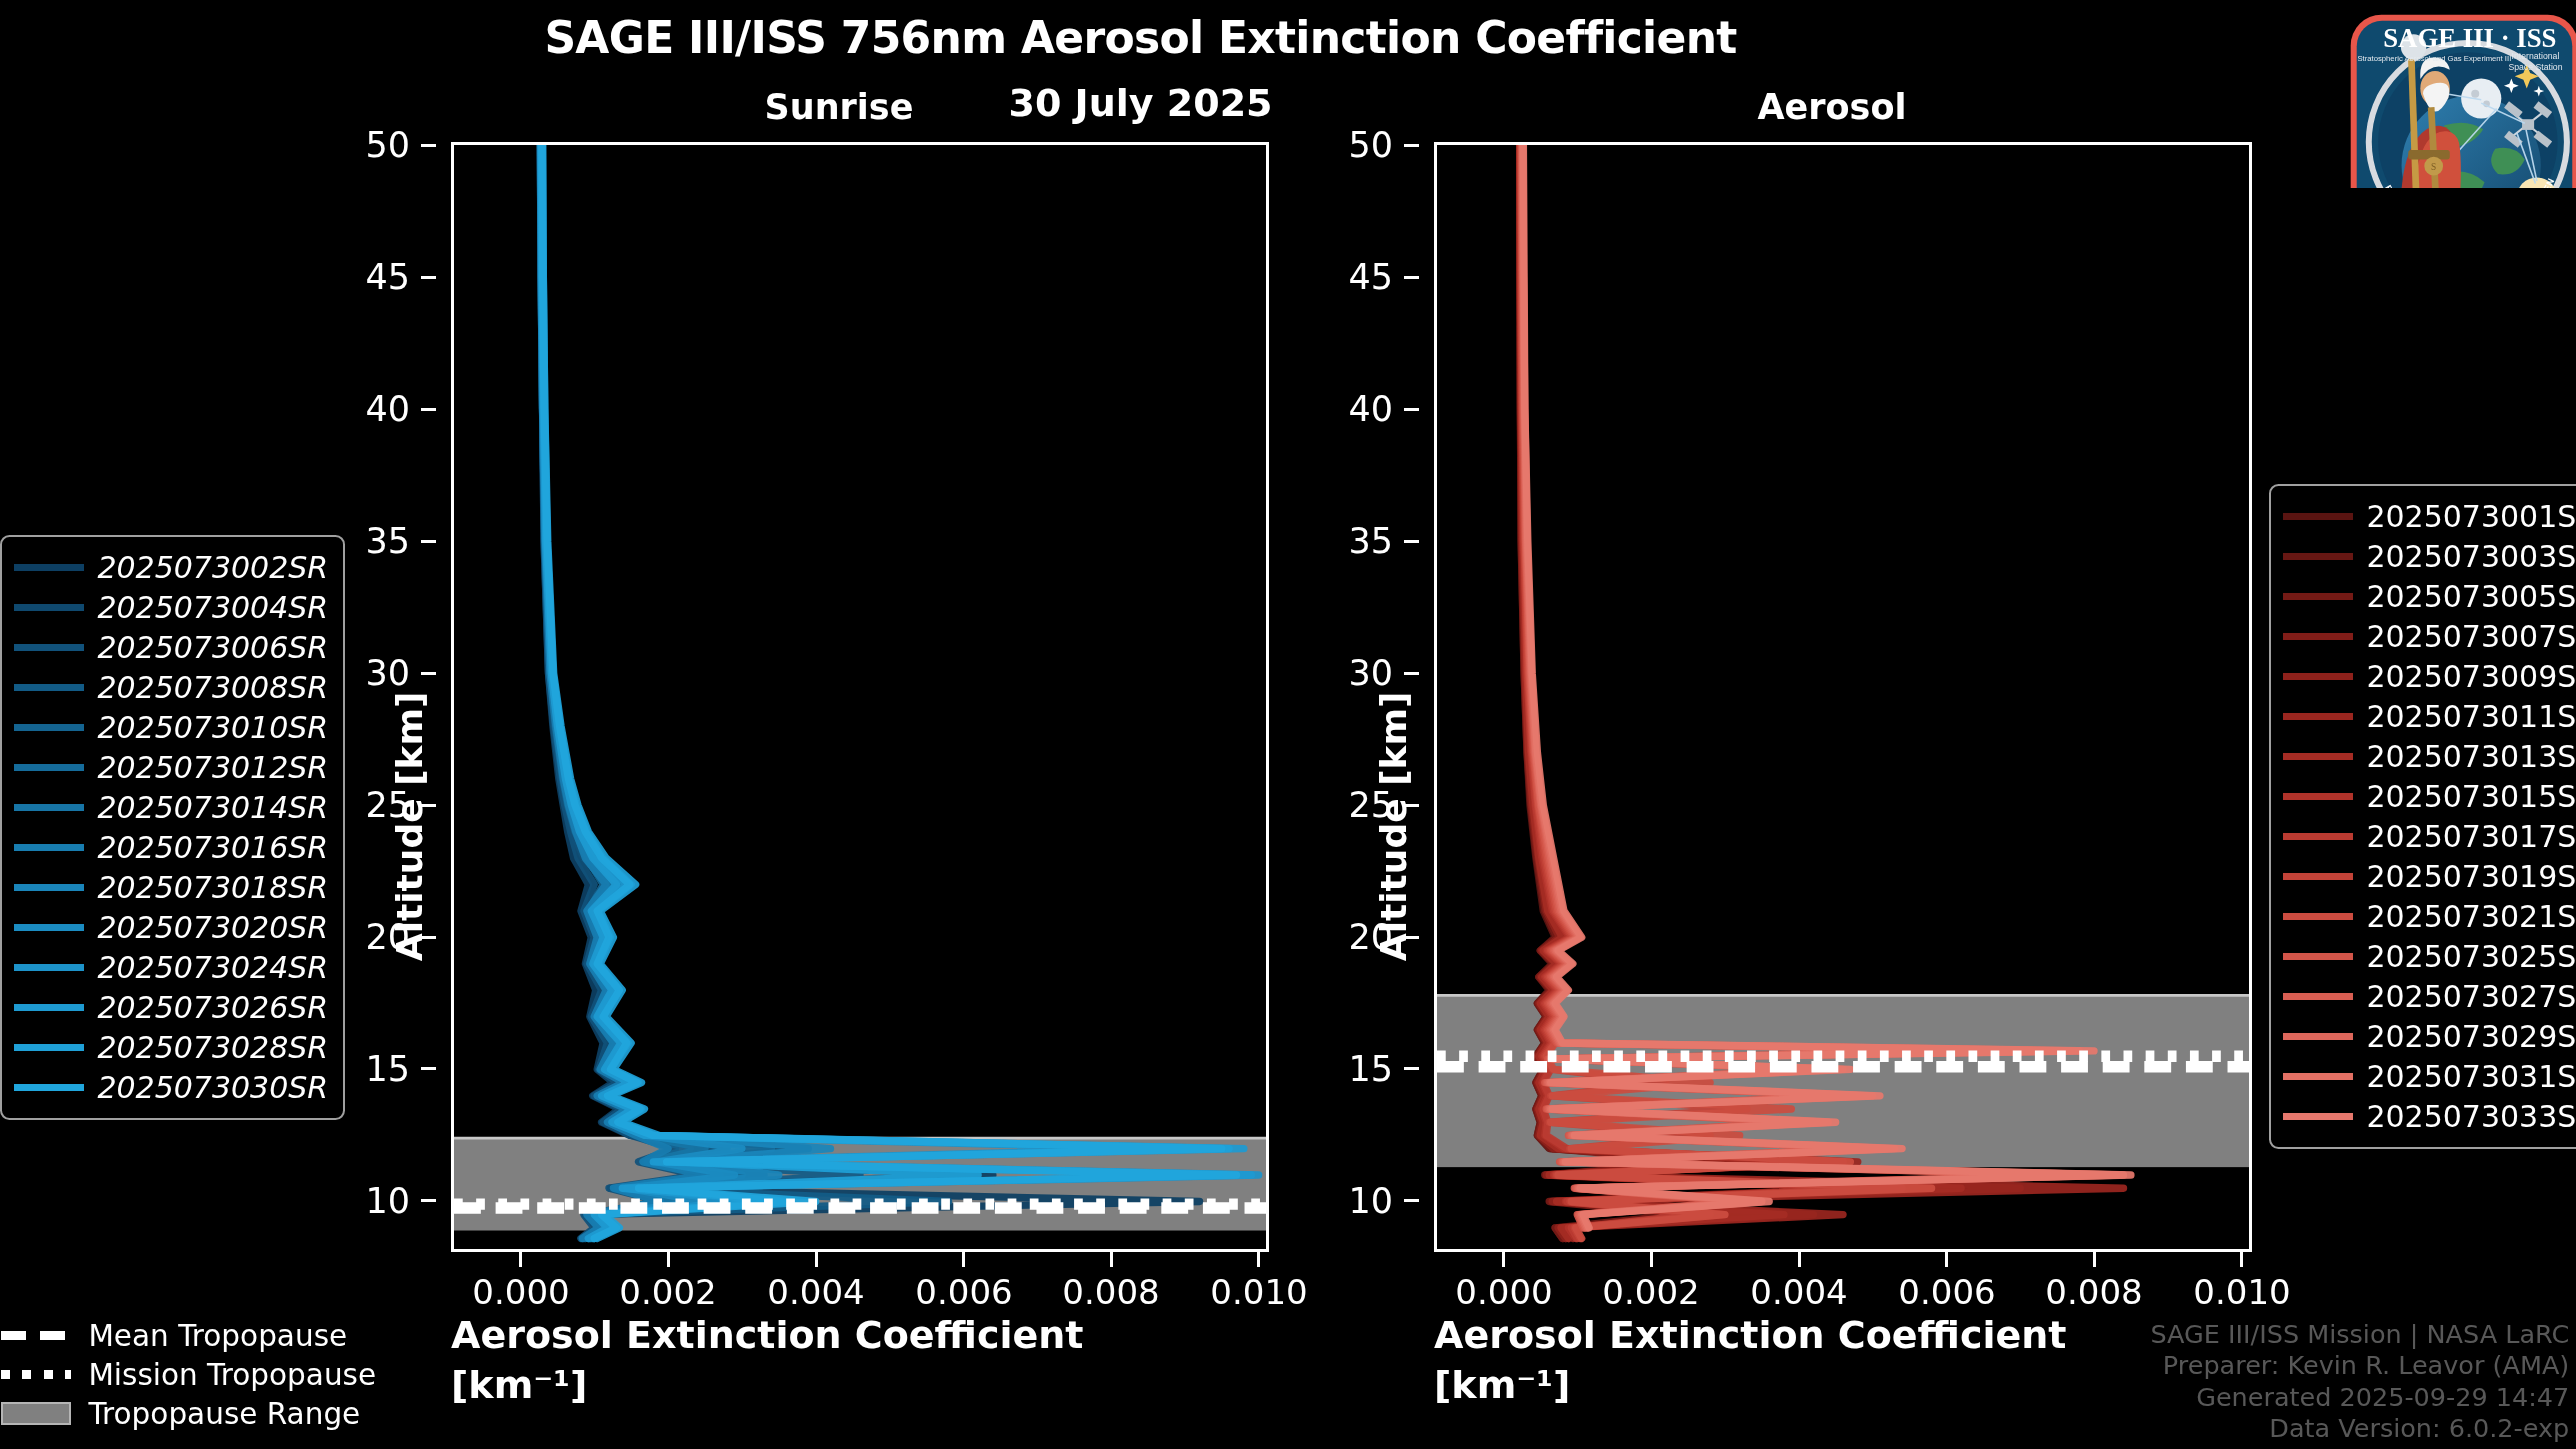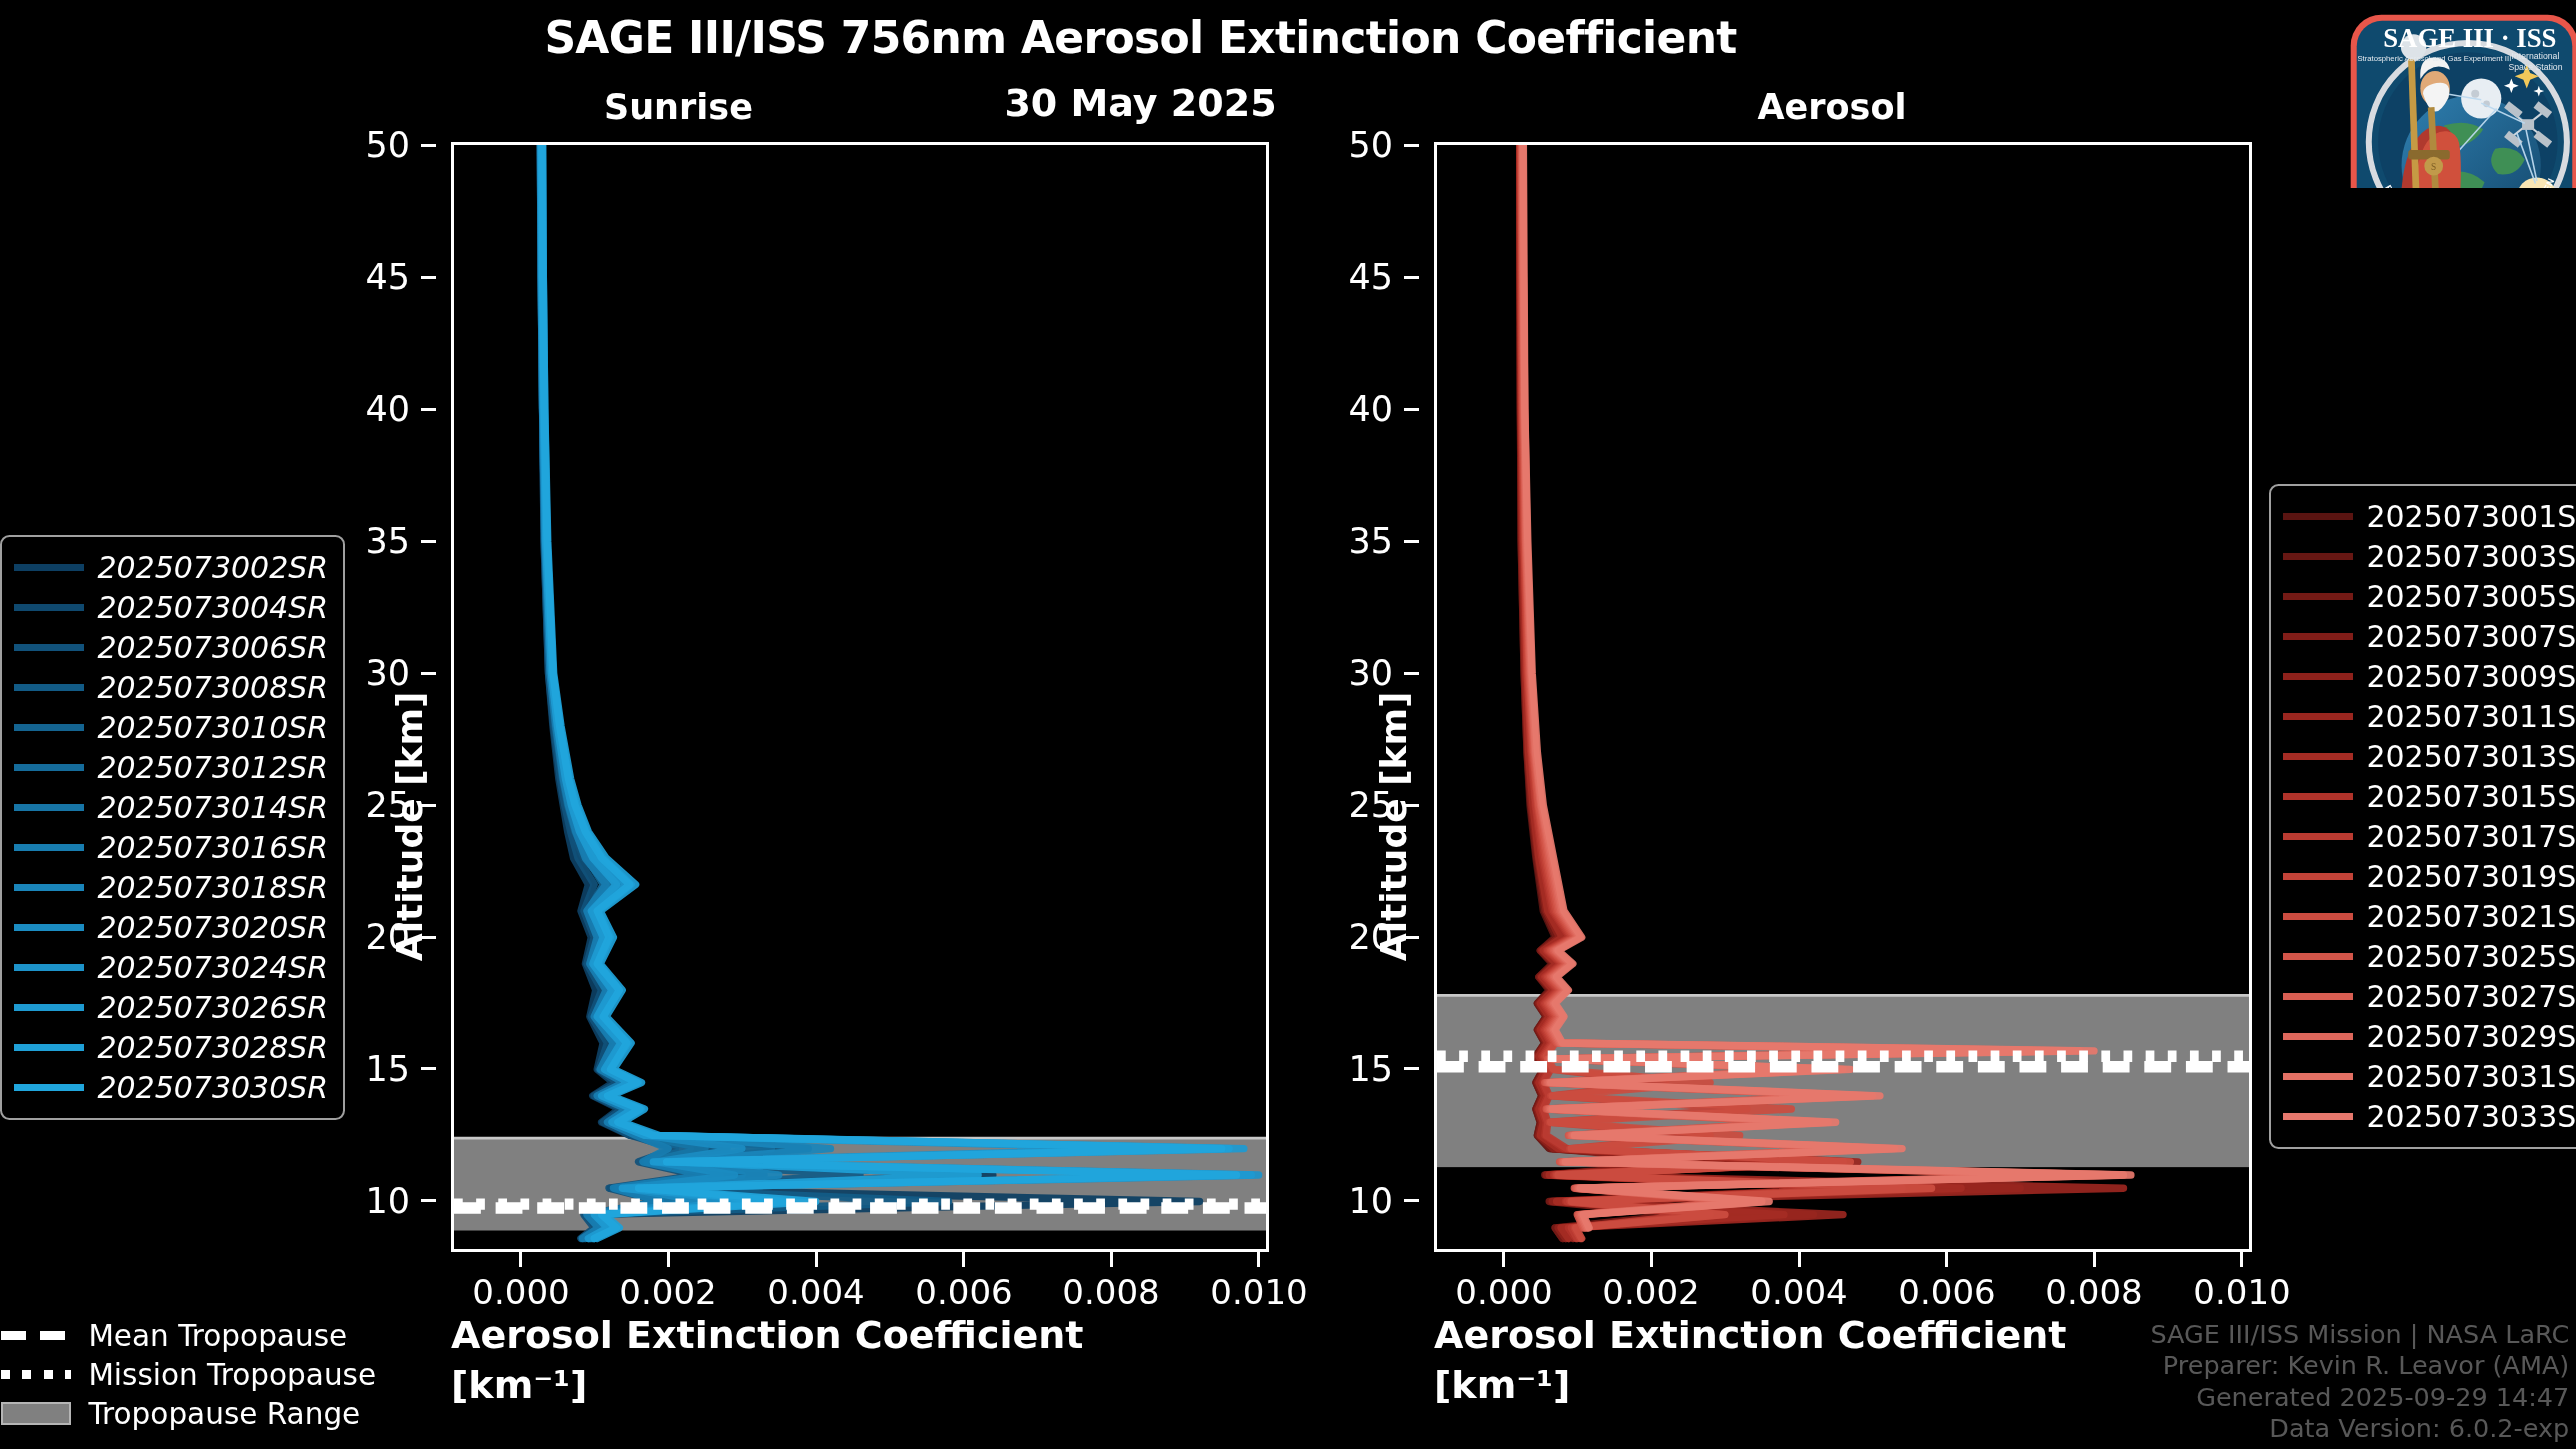--- a/index.html
+++ b/index.html
@@ -6,21 +6,21 @@
   body{width:2576px;height:1449px;position:relative;overflow:hidden;
        font-family:"DejaVu Sans","Liberation Sans",sans-serif;color:#fff;}
 
   .abs{position:absolute;}
 
   
   #main-title{left:0;top:12px;width:2281px;text-align:center;
     font-size:44px;font-weight:bold;letter-spacing:-0.7px;}
   #sub-title{left:0;top:81px;width:2281px;text-align:center;
     font-size:38px;font-weight:bold;}
-  #sunrise-title{left:604px;top:87px;width:470px;
+  #sunrise-title{left:604px;top:87px;width:470px;text-align:center;
     font-size:35px;font-weight:bold;}
   #sunset-title{left:1597px;top:87px;width:470px;text-align:center;
     font-size:35px;font-weight:bold;}
 
   
   .plot-frame{border:3.4px solid #fff;background:#000;box-sizing:border-box;}
   #plot-left{left:451px;top:142px;width:818px;height:1110px;}
   #plot-right{left:1434px;top:142px;width:818px;height:1110px;}
 
   .plot-svg{position:absolute;left:0;top:0;width:100%;height:100%;}
@@ -64,21 +64,21 @@
   #credits{position:absolute;right:6.7px;bottom:4px;text-align:right;
     font-size:25.5px;line-height:1.24;color:#585858;}
 
   
   #logo{position:absolute;left:2344px;top:8px;width:241px;height:180px;overflow:hidden;}
 </style>
 </head>
 <body>
 
 <div class="abs" id="main-title">SAGE III/ISS 756nm Aerosol Extinction Coefficient</div>
-<div class="abs" id="sub-title">30 May 2025</div>
+<div class="abs" id="sub-title">30 July 2025</div>
 <div class="abs" id="sunrise-title">Sunrise</div>
 <div class="abs" id="sunset-title">Aerosol</div>
 
 <div class="abs plot-frame" id="plot-left">
   <svg class="plot-svg" id="svg-left" viewBox="0 0 1210 1644" preserveAspectRatio="none">
       <rect x="0" y="1478.8133971291866" width="1210" height="137.6555023923445" fill="#808080"></rect>
       <line x1="0" y1="1478.8133971291866" x2="1210" y2="1478.8133971291866" stroke="#c8c8c8" stroke-width="4"></line>
       <path d="M129.80 0.00 L130.90 196.65 L132.00 393.30 L134.20 589.95 L140.80 786.60 L147.40 865.26 L156.20 943.92 L162.80 983.25 L169.40 1022.58 L178.20 1061.91 L200.20 1101.24 L189.20 1140.57 L204.60 1179.90 L195.80 1219.23 L211.20 1258.56 L202.40 1297.89 L222.20 1337.22 L213.40 1376.56 L237.60 1396.22 L206.80 1415.89 L246.40 1435.55 L220.00 1455.22 L261.80 1474.88 L385.00 1494.55 L292.60 1514.21 L803.00 1533.88 L233.20 1553.54 L1111.00 1573.21 L195.80 1592.87 L213.40 1612.54 L191.40 1628.27 " fill="none" stroke="#0d3f63" stroke-width="11" stroke-linejoin="round" stroke-linecap="round" stroke-opacity="0.93"></path>
       <path d="M129.80 0.00 L130.90 196.65 L132.00 393.30 L135.30 589.95 L143.00 786.60 L150.70 865.26 L160.60 943.92 L167.20 983.25 L176.00 1022.58 L193.60 1061.91 L231.00 1101.24 L198.00 1140.57 L213.40 1179.90 L200.20 1219.23 L226.60 1258.56 L206.80 1297.89 L237.60 1337.22 L217.80 1376.56 L253.00 1396.22 L213.40 1415.89 L257.40 1435.55 L226.60 1455.22 L272.80 1474.88 L528.00 1494.55 L283.80 1514.21 L462.00 1533.88 L242.00 1553.54 L407.00 1573.21 L202.40 1592.87 L220.00 1612.54 L195.80 1628.27 " fill="none" stroke="#0f496f" stroke-width="11" stroke-linejoin="round" stroke-linecap="round" stroke-opacity="0.93"></path>
       <path d="M128.70 0.00 L129.80 196.65 L132.00 393.30 L134.20 589.95 L140.80 786.60 L148.50 865.26 L158.40 943.92 L165.00 983.25 L173.80 1022.58 L184.80 1061.91 L209.00 1101.24 L193.60 1140.57 L209.00 1179.90 L198.00 1219.23 L220.00 1258.56 L204.60 1297.89 L228.80 1337.22 L215.60 1376.56 L244.20 1396.22 L209.00 1415.89 L250.80 1435.55 L222.20 1455.22 L264.00 1474.88 L330.00 1494.55 L275.00 1514.21 L363.00 1533.88 L231.00 1553.54 L308.00 1573.21 L193.60 1592.87 L209.00 1612.54 L189.20 1628.27 " fill="none" stroke="#11527b" stroke-width="11" stroke-linejoin="round" stroke-linecap="round" stroke-opacity="0.93"></path>

